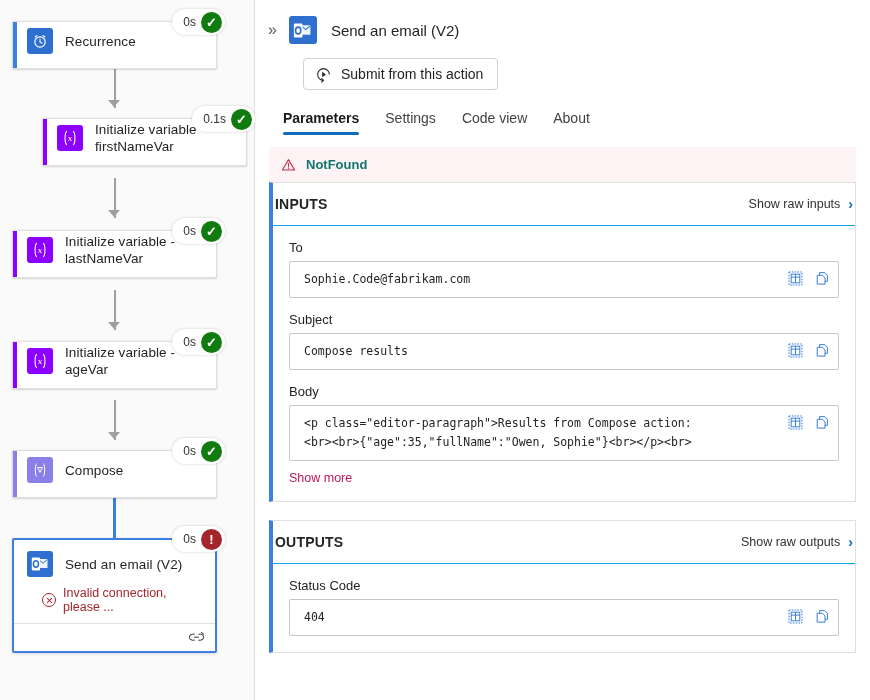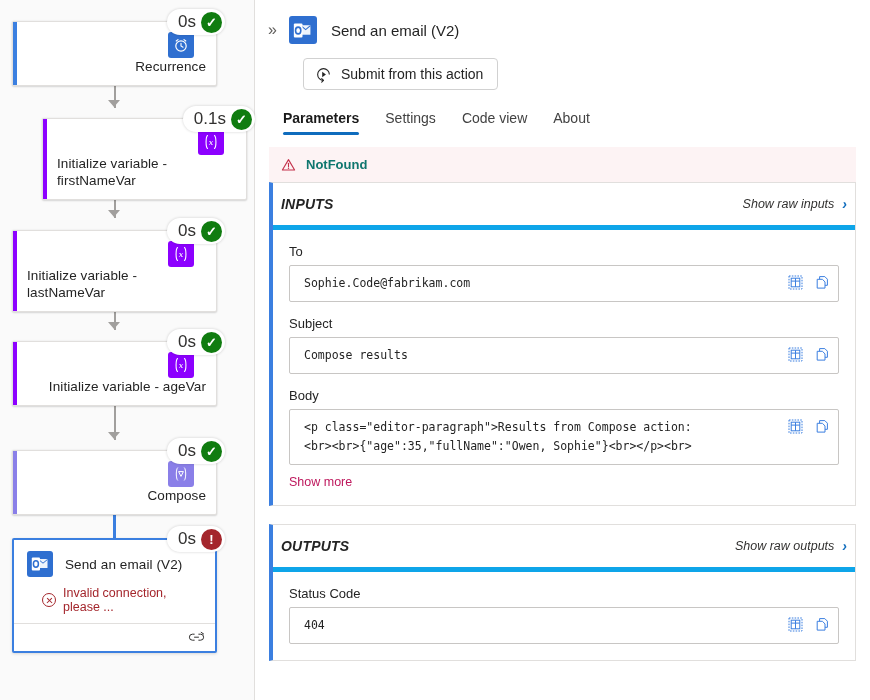--- a/index.html
+++ b/index.html
@@ -22,24 +22,23 @@
   }
   .node-wrap { position: absolute; left: 12px; width: 205px; }
 
   .node {
     position: relative;
     background: #ffffff;
     border: 1px solid #e1dfdd;
     border-radius: 2px;
     box-shadow: 0 1px 2px rgba(0,0,0,.13), 0 0 2px rgba(0,0,0,.10);
     display: flex;
-    align-items: flex-end;
-    padding: 10px 10px 10px 14px;
+    align-items: center;
+    padding: 2px 10px 10px 14px;
     min-height: 48px;
-    flex-direction: column;
   }
   .node::before {
     content: "";
     position: absolute; left: 0; top: 0; bottom: 0;
     width: 4px;
   }
   .node.accent-blue::before   { background: #3b7fe0; }
   .node.accent-purple::before { background: #8c00ff; }
   .node.accent-lav::before    { background: #8a7fe8; }
   .node.selected {
@@ -70,21 +69,21 @@
     position: absolute;
     top: -12px; right: -8px;
     height: 26px;
     background: #ffffff;
     border-radius: 13px;
     display: flex; align-items: center;
     padding: 0 3px 0 11px;
     box-shadow: 0 0 3px rgba(0,0,0,.18);
     z-index: 5;
   }
-  .pill-time { font-size: 17px; color: #323130; margin-right: 5px; }
+  .pill-time { font-size: 12px; color: #323130; margin-right: 5px; }
   .badge {
     width: 21px; height: 21px; border-radius: 50%;
     display: flex; align-items: center; justify-content: center;
   }
   .badge.ok   { background: #107c10; }
   .badge.fail { background: #a4262c; }
   .badge span { color: #fff; font-size: 13px; font-weight: bold; line-height: 1; }
 
   
   .conn {
@@ -192,23 +191,22 @@
   .alert-bar .warn { margin-right: 10px; display: flex; }
 
   .section {
     border: 1px solid #e1dfdd;
     border-left: 4px solid #3b7fe0;
     background: #fff;
   }
   .section + .section { margin-top: 18px; }
   .section-head {
     display: flex; align-items: center; justify-content: space-between;
-    padding: 13px 8px;
-    border-bottom: 5px solid #0ea5e9;
-    font-style: italic;
+    padding: 13px 2px;
+    border-bottom: 1px solid #0ea5e9;
   }
   .section-title { font-size: 14px; font-weight: bold; color: #242424; letter-spacing: .2px; }
   .section-link {
     display: flex; align-items: center;
     font-size: 12.5px; color: #323130; cursor: pointer;
   }
   .section-link .chev { color: #0f6cbd; font-size: 14px; font-weight: bold; margin-left: 8px; }
 
   .section-body { padding: 14px 16px 16px 16px; }
   .field + .field { margin-top: 14px; }

